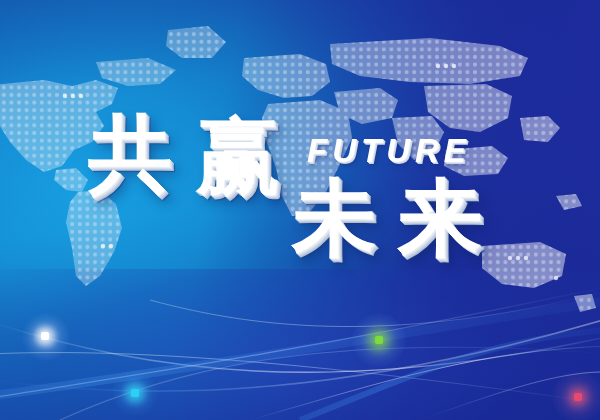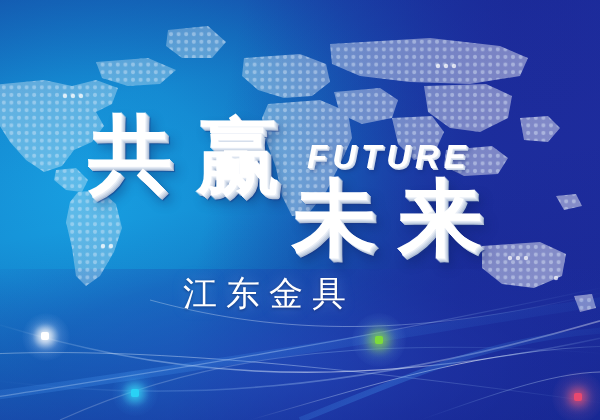--- a/index.html
+++ b/index.html
@@ -102,21 +102,21 @@
   }
 
   #cn-gong  { left: 88px;  top: 112px; font-size: 84px; letter-spacing: 0; }
   #cn-ying  { left: 196px; top: 114px; font-size: 84px; }
   #cn-wei   { left: 292px; top: 176px; font-size: 84px; }
   #cn-lai   { left: 398px; top: 176px; font-size: 84px; }
 
   #future {
     position: absolute;
     left: 307px;
-    top: 138px;
+    top: 132px;
     font-family: "Liberation Sans", "DejaVu Sans", sans-serif;
     font-weight: 700;
     font-style: italic;
     font-size: 33px;
     letter-spacing: 5px;
     color: #ffffff;
     white-space: nowrap;
     text-shadow:
       1px 1px 0 #dfe6f1,
       2px 2px 0 #c8d3e6,
@@ -291,17 +291,16 @@
     <div id="cn-gong" class="cn-big">共</div>
 
     <div id="cn-ying" class="cn-big">赢</div>
 
     <div id="future">FUTURE</div>
 
     <div id="cn-wei" class="cn-big">未</div>
 
     <div id="cn-lai" class="cn-big">来</div>
 
-    <div id="company">江东金具</div>
 
   </div>
 
 </div>
 
 </body></html>

